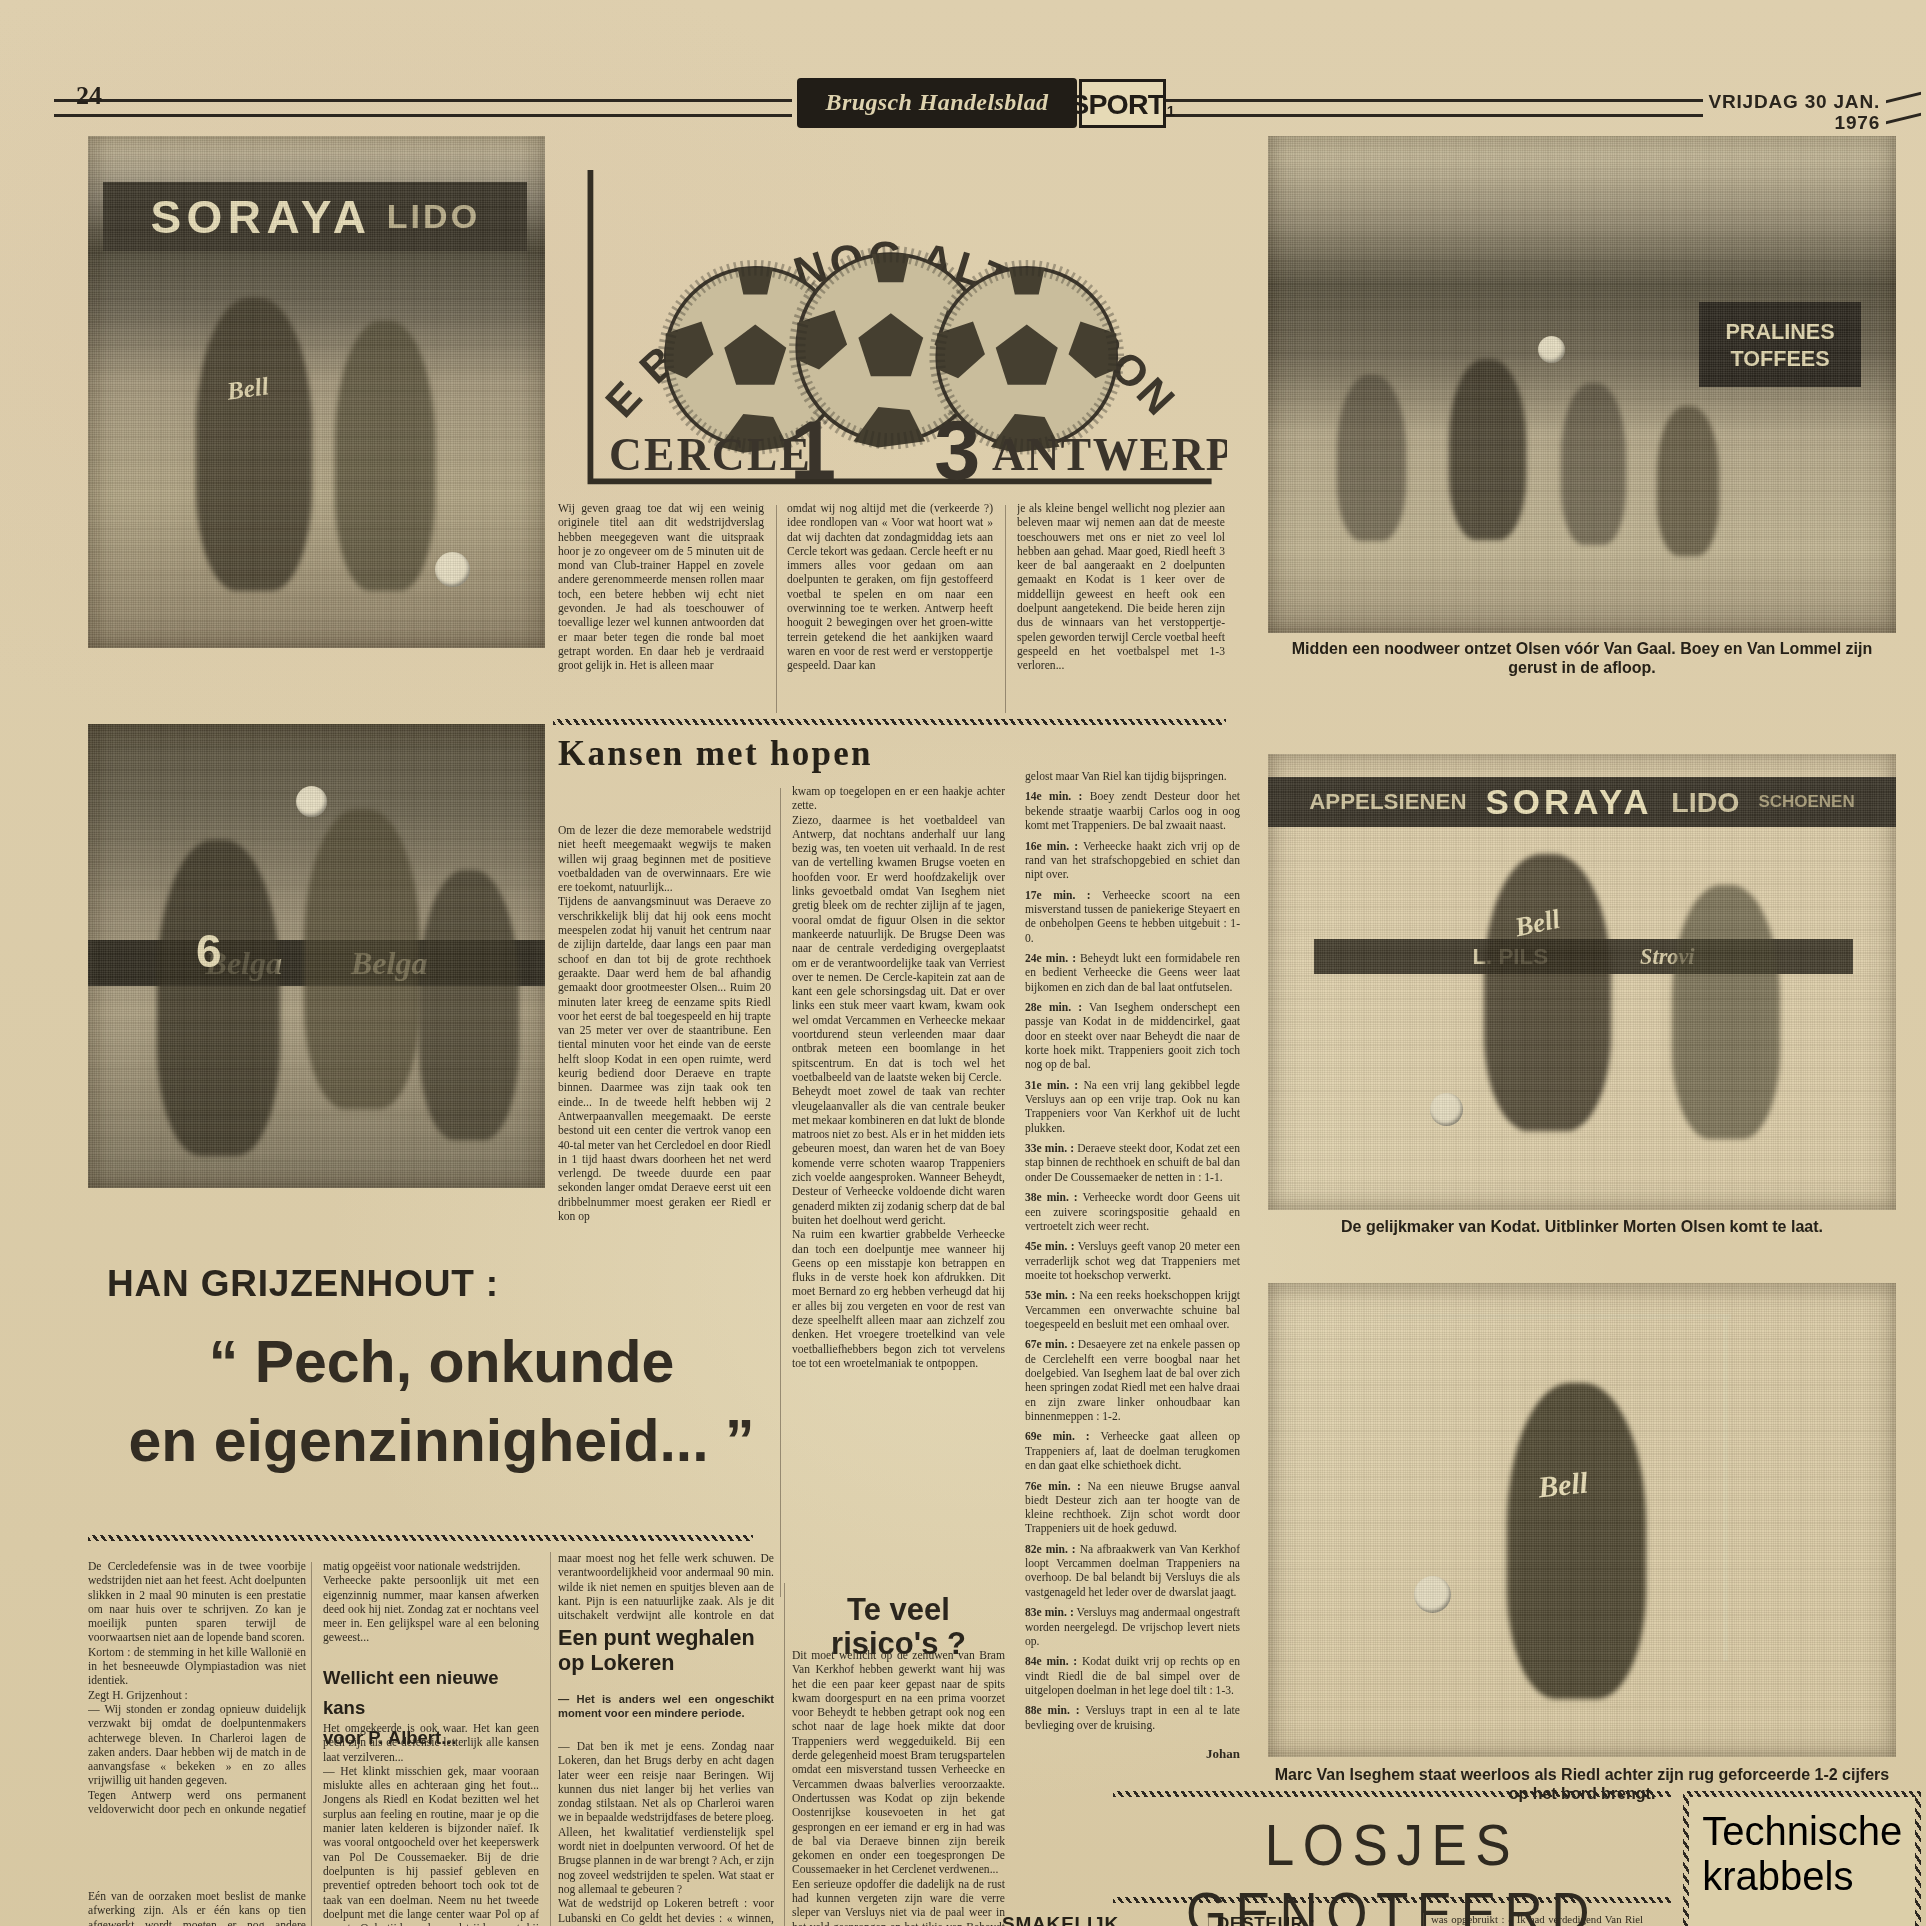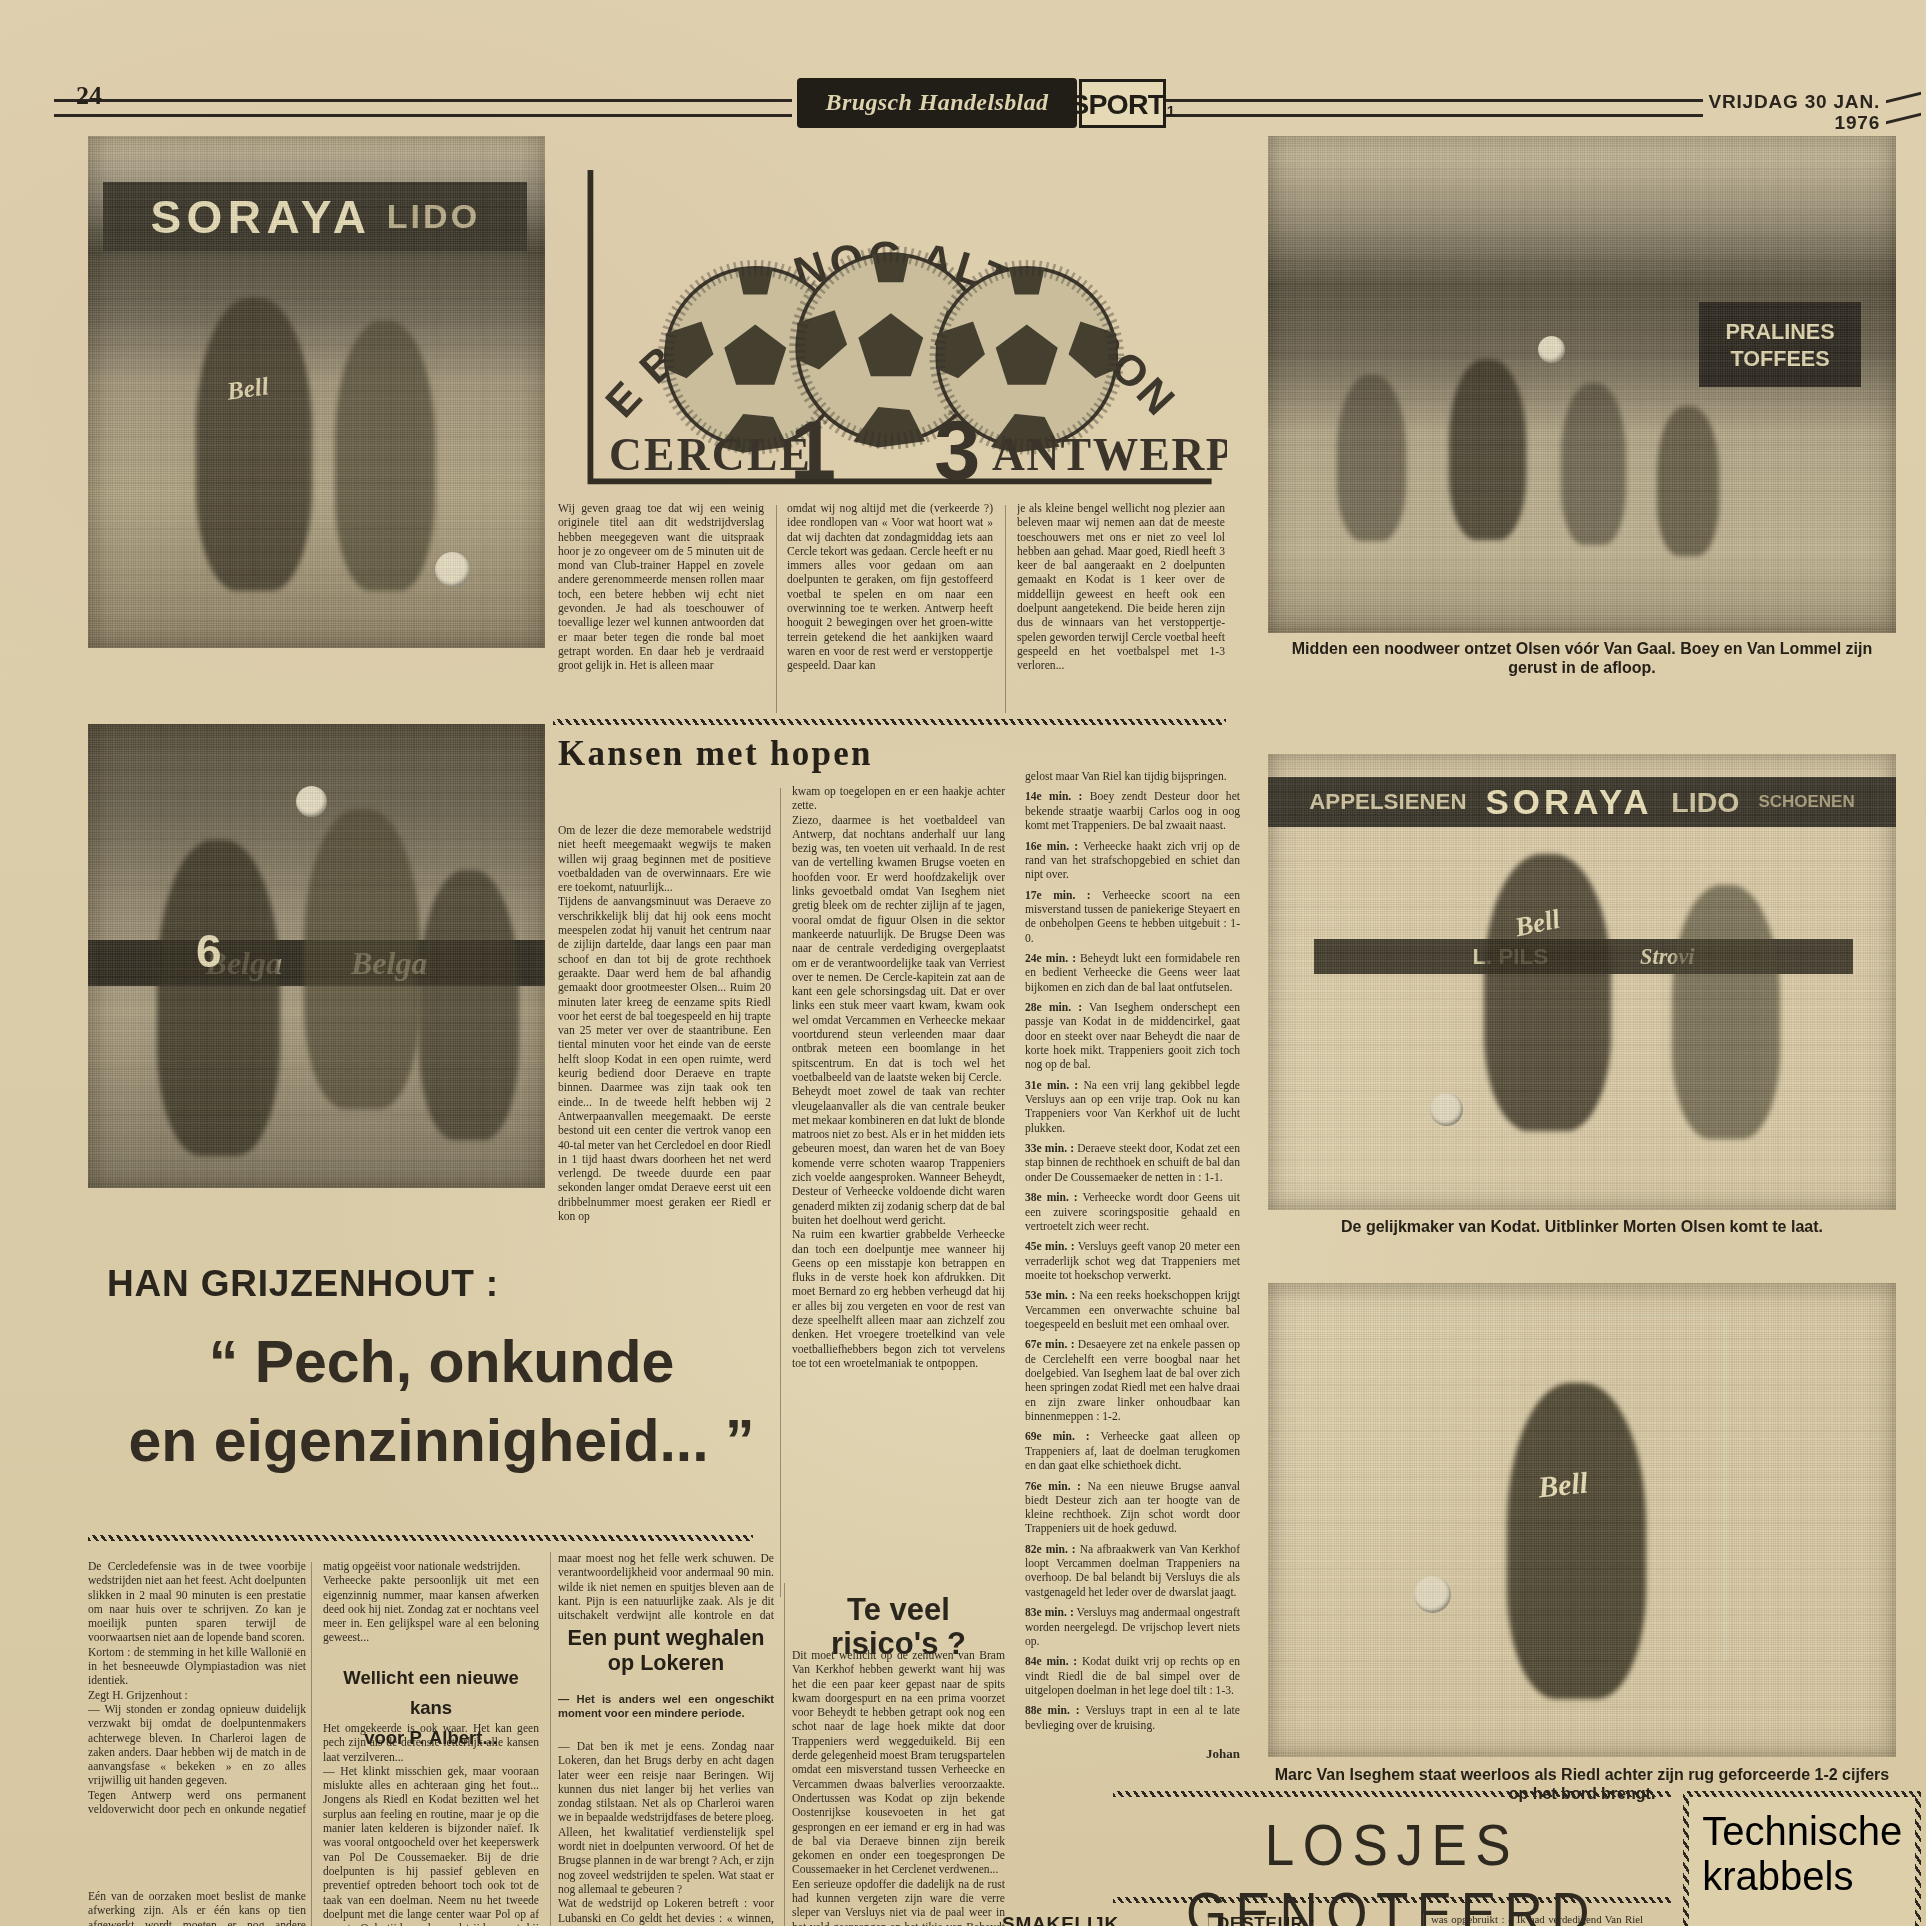--- a/index.html
+++ b/index.html
@@ -7,21 +7,21 @@
   #paper{position:relative;width:1940px;height:2821px;overflow:hidden;
     background:
       radial-gradient(ellipse 1002px 693px at 18% 12%, rgba(214,186,160,.25), transparent 60%),
       radial-gradient(ellipse 925px 770px at 50% 45%, rgba(236,228,196,.5), transparent 70%),
       linear-gradient(180deg,#decfae 0%,#d9caa6 55%,#d4c49d 88%,#b7a079 97%,#6b5a3e 100%);
     font-family:"Liberation Serif",serif;color:#2e2920;}
   .abs{position:absolute;}
   .txt{font:11.6px/14.3px "Liberation Serif",serif;text-align:justify;color:#2f2a20;white-space:pre-line;overflow:hidden;}
   .lead-b{font-weight:bold;font-family:"Liberation Sans",sans-serif;font-size:11.2px;line-height:14px;}
   .cap{font:bold 16px/19px "Liberation Sans",sans-serif;text-align:center;color:#262118;}
-  .subh{font:bold 21px/24px "Liberation Sans",sans-serif;text-align:center;color:#262118;white-space:pre-line;}
+  .subh{font:bold 21px/24px "Liberation Sans",sans-serif;color:#262118;white-space:pre-line;}
   .subh-l{font:bold 19px/22.3px "Liberation Sans",sans-serif;text-align:left;color:#262118;white-space:pre-line;letter-spacing:0.8px;}
   .serifh{font:bold 35px/39px "Liberation Serif",serif;letter-spacing:2.3px;color:#262118;}
   .hatch{background:repeating-linear-gradient(55deg,#2c2720 0 2.7px,rgba(0,0,0,0) 2.7px 6.5px);height:6.2px;}
   .vrule{width:1.2px;background:#5b5140;opacity:.55;}
   .min{margin:0 0 6.2px 0;font:11.6px/14.3px "Liberation Serif",serif;text-align:justify;color:#2f2a20;}
   .min b{font-family:"Liberation Serif",serif;}
   .sig{font:bold 13px/15.4px "Liberation Serif",serif;text-align:right;color:#2f2a20;}
   .photo{position:absolute;overflow:hidden;box-shadow:inset 0 0 27px rgba(35,25,8,.45);}
   .grain{position:absolute;left:0;top:0;right:0;bottom:0;
     background-image:repeating-linear-gradient(0deg,rgba(250,244,220,.06) 0 1.2px,rgba(20,15,5,.06) 1.2px 2.3px),

